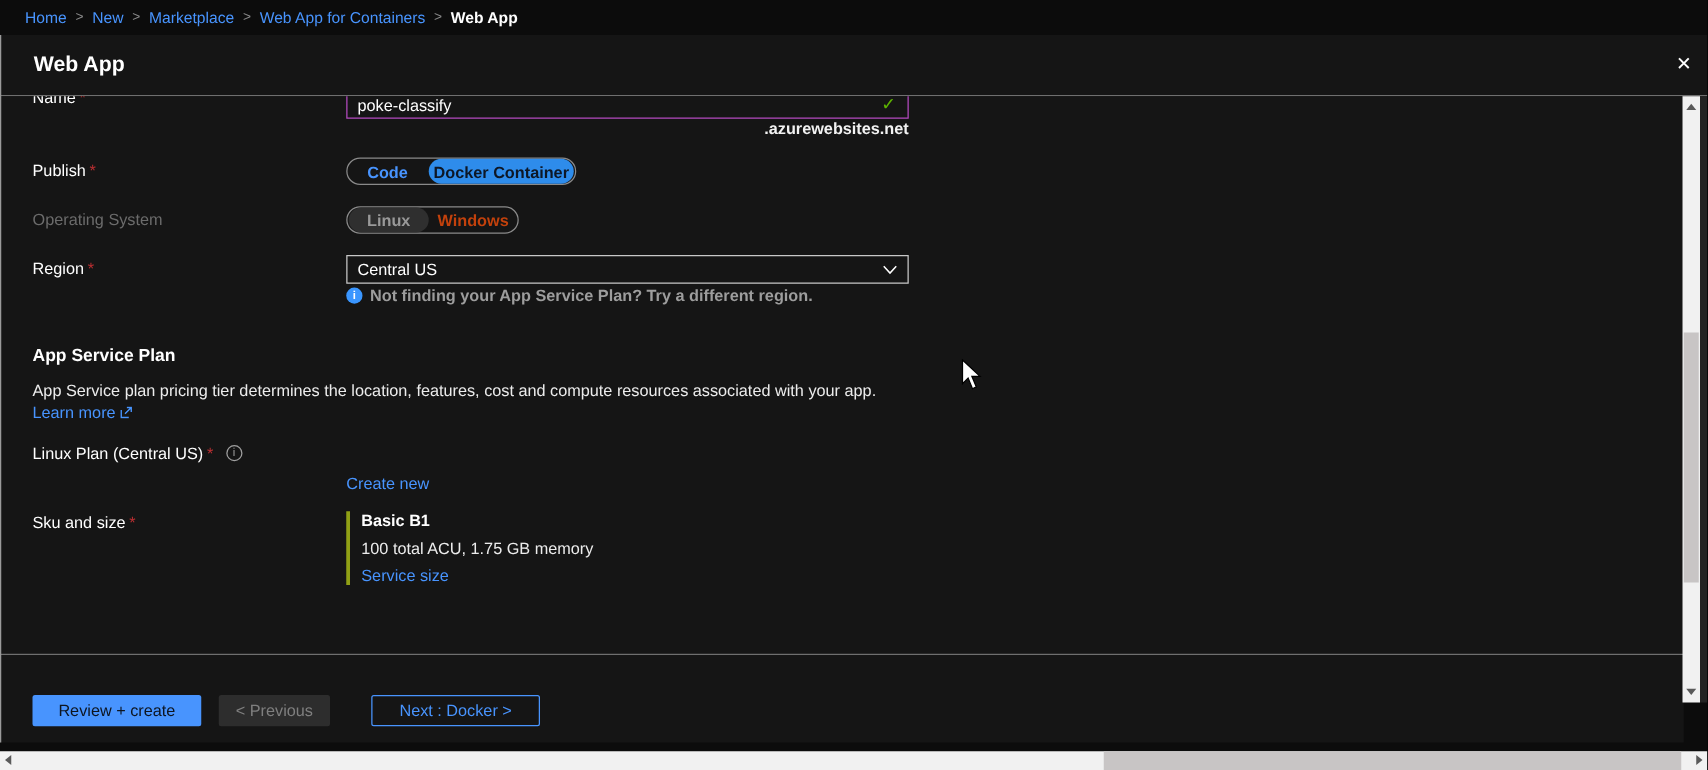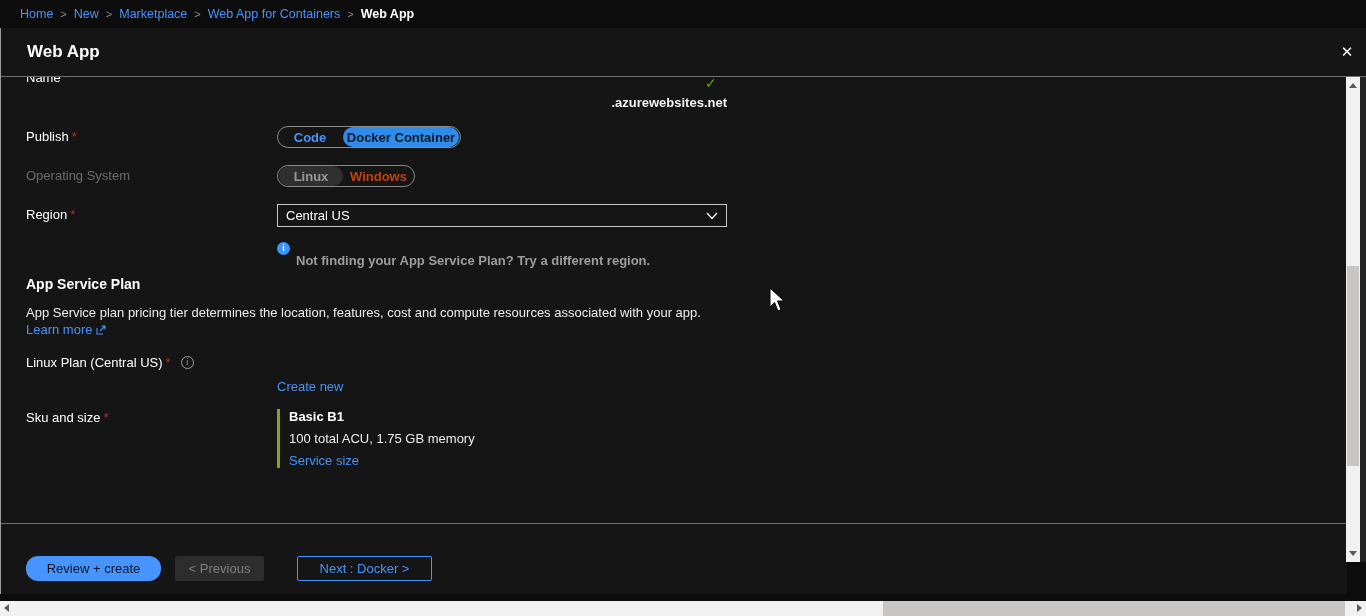--- a/index.html
+++ b/index.html
@@ -52,42 +52,42 @@
   .dropdown { position:absolute; left:277px; width:450px; height:23px;
     border:1px solid #c8c8c8; background:#151515; color:#ffffff; font-size:13px;
     line-height:21px; padding-left:8px; cursor:pointer; }
   .dd-region { top:127px; }
   .dd-plan { top:276px; }
   .chev { position:absolute; right:8px; top:7px; }
   
   .hint-row { position:absolute; left:277px; top:152px; display:flex; align-items:center; }
   .info-filled { width:13px; height:13px; border-radius:50%; background:#3a96ff; color:#fff;
     font-size:9px; font-weight:bold; text-align:center; line-height:13px; margin-right:6px; }
-  .hint-text { color:#9d9d9d; font-size:13px; font-weight:bold;margin-top:24px; }
+  .hint-text { color:#9d9d9d; font-size:13px; font-weight:bold; }
   .section-heading { position:absolute; left:26px; top:199px; color:#fff; font-size:14px; font-weight:bold; }
   .section-desc { position:absolute; left:26px; top:228px; color:#ececec; font-size:13px; }
   .learn-more { position:absolute; left:26px; top:245px; color:#4894fe; font-size:13px; cursor:pointer; display:flex; align-items:center; }
   .ext-icon { margin-left:4px; }
   .plan-label { top:278px; display:flex; align-items:center; }
   .info-outline { display:inline-block; width:13px; height:13px; border-radius:50%;
     border:1px solid #a0a0a0; color:#a0a0a0; font-size:9px; text-align:center;
     line-height:11px; margin-left:10px; cursor:pointer; }
   .create-new { position:absolute; left:277px; top:302px; color:#4894fe; font-size:13px; cursor:pointer; }
   .sku-label { top:333px; }
   .sku-block { position:absolute; left:277px; top:332px; border-left:3px solid #90a015; padding-left:9px; }
   .sku-name { color:#fff; font-size:13px; font-weight:bold; }
   .sku-details { color:#ececec; font-size:13px; margin-top:7px; }
   .sku-change { color:#4894fe; font-size:13px; margin-top:7px; cursor:pointer; }
   
   .footer { position:absolute; left:0; top:523px; width:1347px; height:71px;
     background:#151515; border-top:1px solid #6f6f6f; }
   .btn { position:absolute; top:32px; height:25px; font-size:13px; border-radius:2px;
     display:flex; align-items:center; justify-content:center; cursor:pointer;
     font-family:"Liberation Sans", sans-serif; }
-  .btn-review { left:26px; width:135px; background:#4894fe; color:#0d1520;border-radius:12px; }
+  .btn-review { left:26px; width:135px; background:#4894fe; color:#0d1520; }
   .btn-prev { left:175px; width:89px; background:#2d2d2d; color:#7f7f7f; }
   .btn-next { left:297px; width:135px; background:transparent; border:1px solid #4894fe; color:#4894fe; }
   
   .v-scrollbar { position:absolute; left:1346px; top:77px; width:14px; height:485px; background:#f1f1f1; }
   .v-thumb { position:absolute; left:1px; top:266px; width:12px; height:200px; background:#c8c5c5; cursor:pointer; }
   .arr-up { position:absolute; left:3px; top:6px; width:0; height:0;
     border-left:4px solid transparent; border-right:4px solid transparent; border-bottom:5px solid #5a5a5a; }
   .arr-down { position:absolute; left:3px; bottom:6px; width:0; height:0;
     border-left:4px solid transparent; border-right:4px solid transparent; border-top:5px solid #5a5a5a; }
   .right-strip { position:absolute; left:1360px; top:77px; width:6px; height:485px; background:#242424; }
@@ -120,20 +120,21 @@
     <div class="blade-title">Web App</div>
     <div class="close-btn">✕</div>
   </div>
   <div class="blade-left-border"></div>
 
   <div class="content">
 
     <div class="label name-label">
       <span>Name</span><span class="req">*</span>
     </div>
+    <input class="name-input" value="poke-classify" style="">
     <div class="name-check">✓</div>
     <div class="name-suffix">.azurewebsites.net</div>
 
     <div class="label" style="top:52px;">
       <span>Publish</span><span class="req">*</span>
     </div>
     <div class="toggle publish-toggle">
       <div class="seg seg-code">Code</div>
       <div class="seg seg-docker">Docker Container</div>
     </div>

